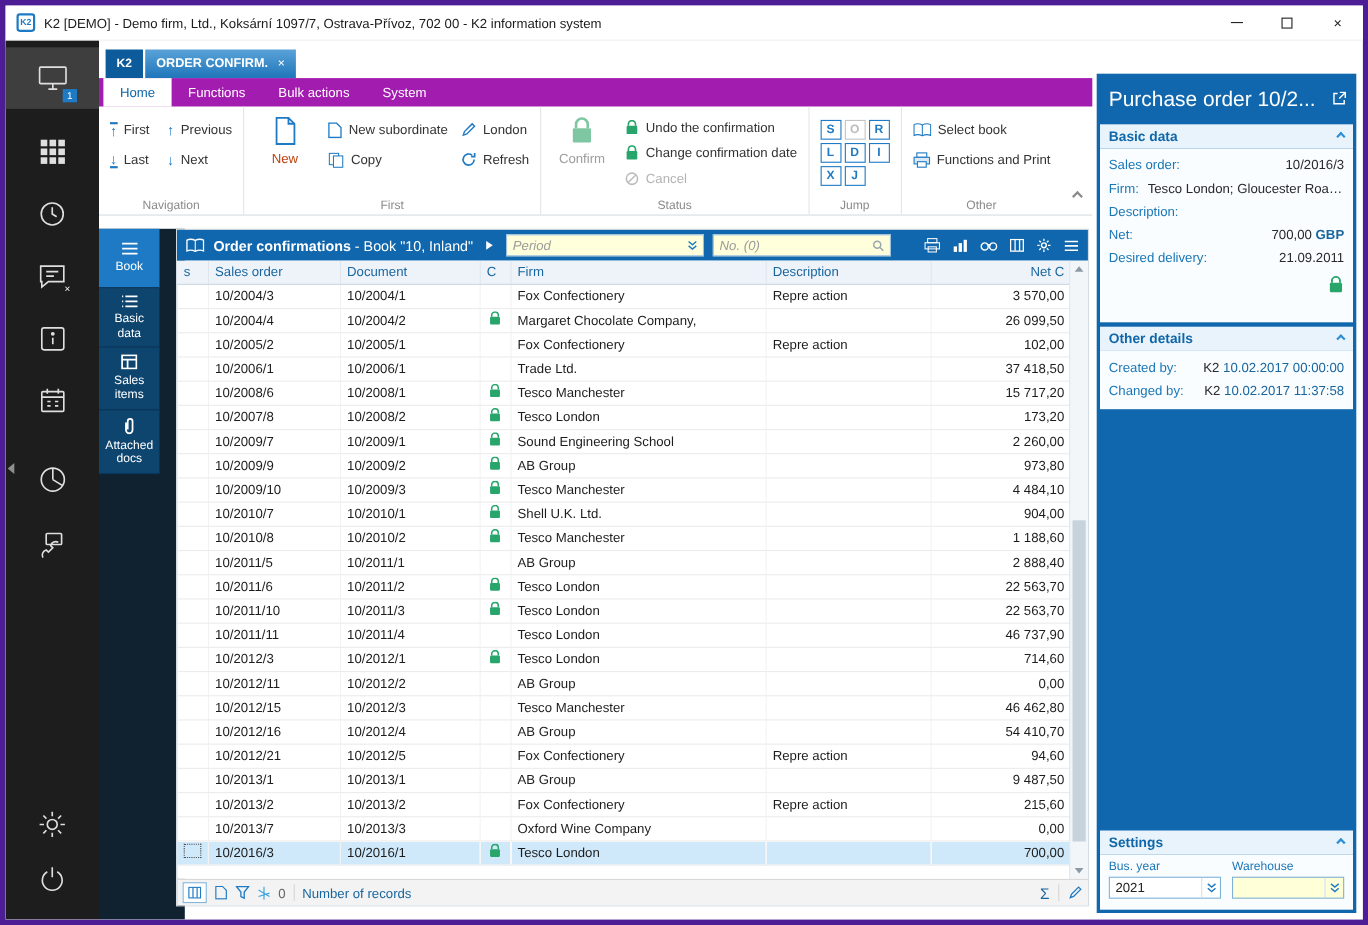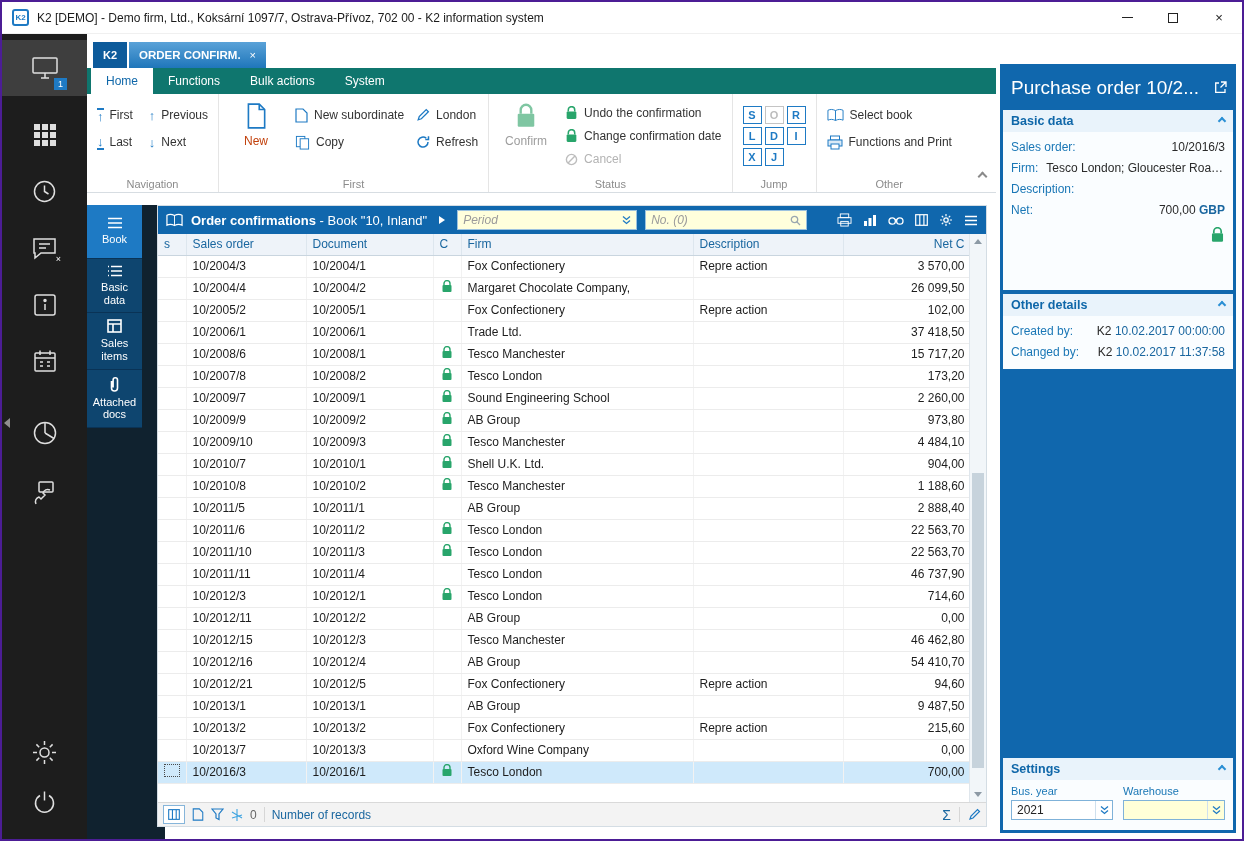--- a/index.html
+++ b/index.html
@@ -1,18 +1,18 @@
 <!DOCTYPE html>
 <html><head>
 <meta charset="utf-8">
 <style>
   * { box-sizing: border-box; margin: 0; padding: 0; }
   html,body { background:#8f9aa3; }
   body { font-family:"Liberation Sans", sans-serif; }
-  .window { position:relative; width:1244px; height:841px; background:#fff; border:2px solid #4c1d95; overflow:hidden; }
+  .window { position:relative; width:1244px; height:841px; background:#fff; border:5px solid #4c1d95; overflow:hidden; }
 
   
   .titlebar { position:absolute; left:0; top:0; right:0; height:32px; background:#ffffff; display:flex; align-items:center; border-bottom:1px solid #f0f0f0; }
   .app-icon { width:17px; height:17px; margin:0 8px 0 10px; border:2px solid #1e7ac4; border-radius:3px; color:#1e7ac4; font-size:8px; font-weight:bold; display:flex; align-items:center; justify-content:center; }
   .title-text { font-size:12px; color:#1b1b1b; }
   .win-controls { margin-left:auto; display:flex; height:100%; }
   .win-btn { width:46px; height:100%; display:flex; align-items:center; justify-content:center; color:#222; font-size:13px; }
   .glyph-min { width:11px; border-top:1px solid #222; display:inline-block; }
   .glyph-max { width:10px; height:10px; border:1px solid #222; display:inline-block; }
 
@@ -28,21 +28,21 @@
   .collapse-handle { position:absolute; left:0; top:408px; width:9px; height:26px; display:flex; align-items:center; justify-content:center; z-index:5; }
   .tri-left { width:0; height:0; border-top:5px solid transparent; border-bottom:5px solid transparent; border-right:6px solid #8f8f8f; }
 
   
   .doc-tabs { position:absolute; left:85px; top:40px; right:246px; height:26px; background:#fff; display:flex; align-items:flex-end; padding-left:6px; }
   .tab-k2 { width:34px; height:26px; background:#0d5b9b; color:#fff; font-size:11px; font-weight:bold; display:flex; align-items:center; justify-content:center; cursor:pointer; }
   .tab-order { height:26px; margin-left:2px; background:linear-gradient(#5aa2d8,#1f76ba); color:#fff; font-size:11.5px; font-weight:bold; display:flex; align-items:center; gap:9px; padding:0 10px; cursor:pointer; }
   .tab-close { font-size:11px; font-weight:normal; cursor:pointer; }
 
   
-  .ribbon-tabbar { position:absolute; left:85px; top:66px; right:246px; height:26px; background:#0f766e; display:flex; padding-left:4px; }
+  .ribbon-tabbar { position:absolute; left:85px; top:66px; right:246px; height:26px; background:#a21caf; display:flex; padding-left:4px; }
   .ribbon-tab { padding:0 15px; display:flex; align-items:center; color:#fff; font-size:12px; cursor:pointer; }
   .ribbon-tab.active { background:#fff; color:#0f67a9; }
 
   .ribbon { position:absolute; left:85px; top:92px; right:246px; height:99px; background:#fff; border-bottom:1px solid #d7dde2; display:flex; }
   .rgroup { position:relative; padding:4px 10px 16px; border-right:1px solid #e5e5e5; display:flex; gap:12px; }
   .rgroup-label { position:absolute; bottom:2px; left:0; right:0; text-align:center; font-size:11px; color:#8b8b8b; }
   .sbtn { display:flex; align-items:center; gap:6px; font-size:12px; color:#333; white-space:nowrap; cursor:pointer; height:18px; }
   .sbtn.disabled { color:#b3b3b3; }
   .arr { color:#1e7ac4; font-size:13px; line-height:1; }
   .arr.bar-top { border-top:2px solid #1e7ac4; }
@@ -820,20 +820,24 @@
             <span class="rp-value">Tesco London; Gloucester Road...</span>
           </div>
           <div class="rp-field">
             <span class="rp-label">Description:</span>
             <span class="rp-value"></span>
           </div>
           <div class="rp-field">
             <span class="rp-label">Net:</span>
             <span class="rp-value">700,00 <span class="cur">GBP</span></span>
           </div>
+          <div class="rp-field">
+            <span class="rp-label">Desired delivery:</span>
+            <span class="rp-value">21.09.2011</span>
+          </div>
         </div>
       <div class="rp-lockrow">
         <svg width="15" height="16" viewBox="0 0 12 13">
             <path d="M3 5V3.6a3 3 0 0 1 6 0V5" fill="none" stroke="#28a56b" stroke-width="1.4"></path>
             <rect x="1.5" y="5" width="9" height="7" rx="1" fill="#28a56b"></rect>
           </svg>
       </div>
     </div>
 
     <div class="rp-gap"></div>

